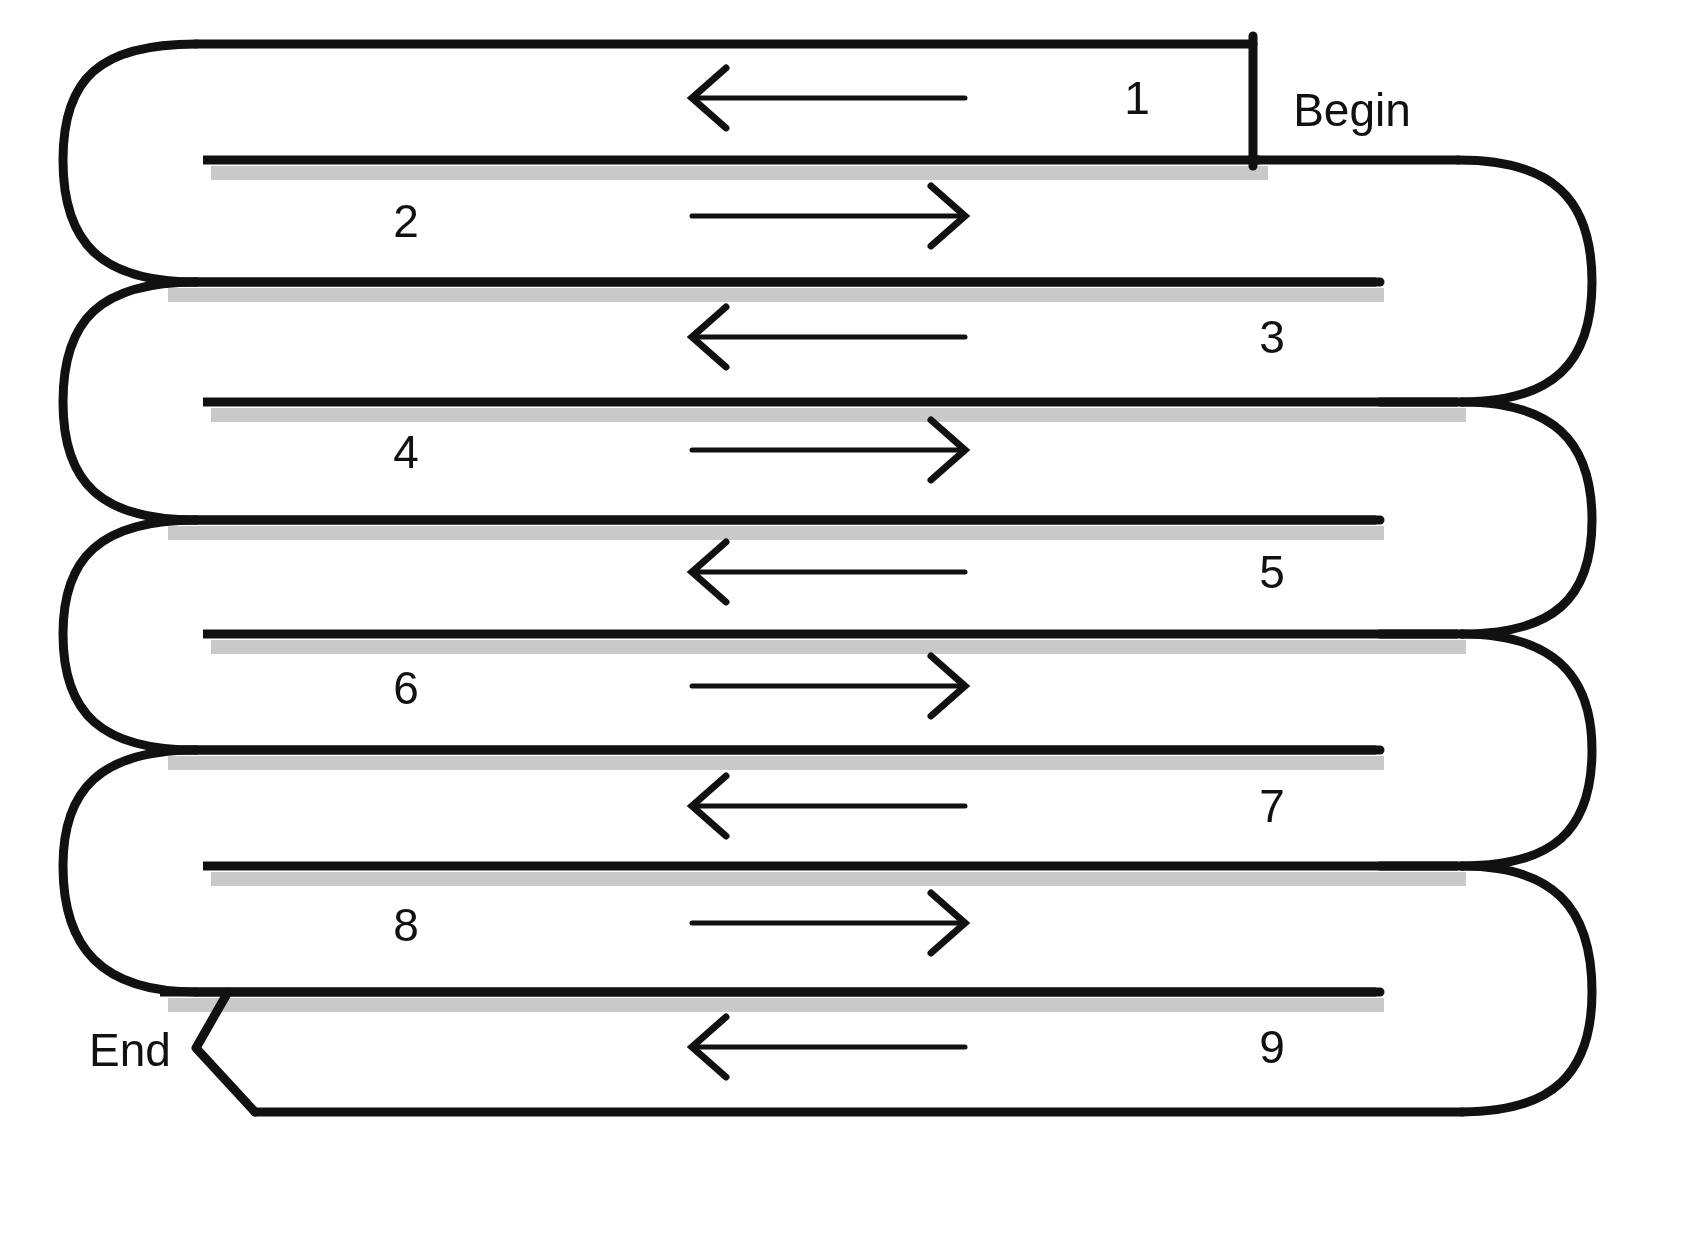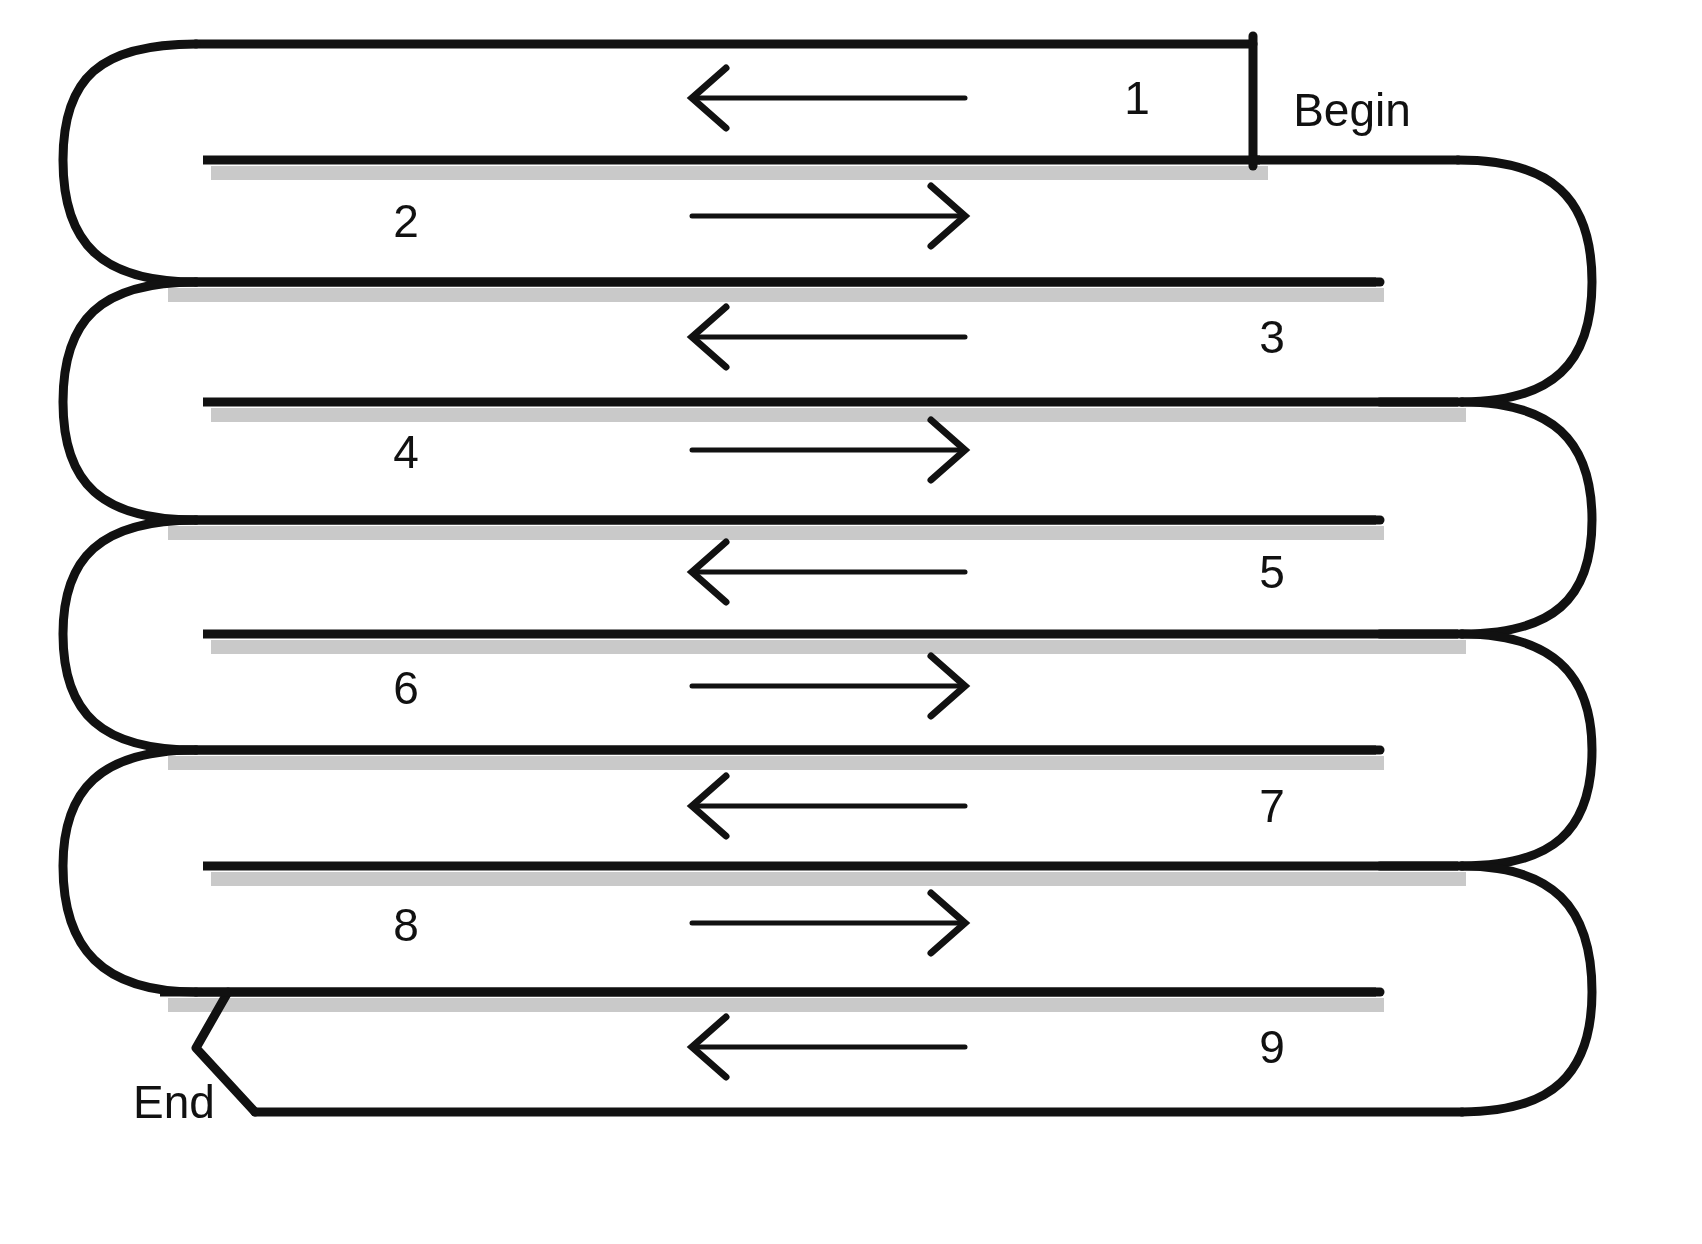--- a/index.html
+++ b/index.html
@@ -124,16 +124,16 @@
       <div class="lbl lbl-pass" style="left: 1137px; top: 98px;">1</div>
       <div class="lbl lbl-pass" style="left: 406px; top: 221px;">2</div>
       <div class="lbl lbl-pass" style="left: 1272px; top: 337px;">3</div>
       <div class="lbl lbl-pass" style="left: 406px; top: 452px;">4</div>
       <div class="lbl lbl-pass" style="left: 1272px; top: 572px;">5</div>
       <div class="lbl lbl-pass" style="left: 406px; top: 688px;">6</div>
       <div class="lbl lbl-pass" style="left: 1272px; top: 806px;">7</div>
       <div class="lbl lbl-pass" style="left: 406px; top: 925px;">8</div>
       <div class="lbl lbl-pass" style="left: 1272px; top: 1047px;">9</div>
       <div class="lbl lbl-term" style="left: 1352px; top: 110px;">Begin</div>
-      <div class="lbl lbl-term" style="left: 130px; top: 1102px; margin-left: 44px;">End</div>
+      <div class="lbl lbl-term" style="left: 130px; top: 1050px;">End</div>
     </div>
 
 </div>
 
 </body></html>

